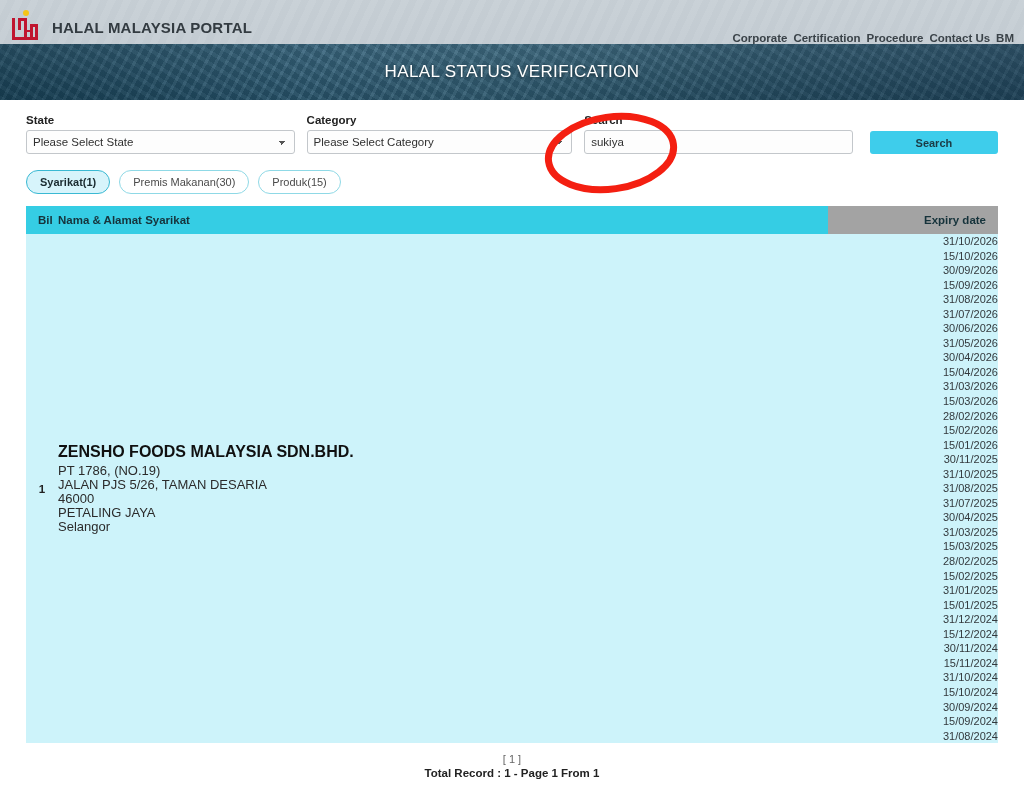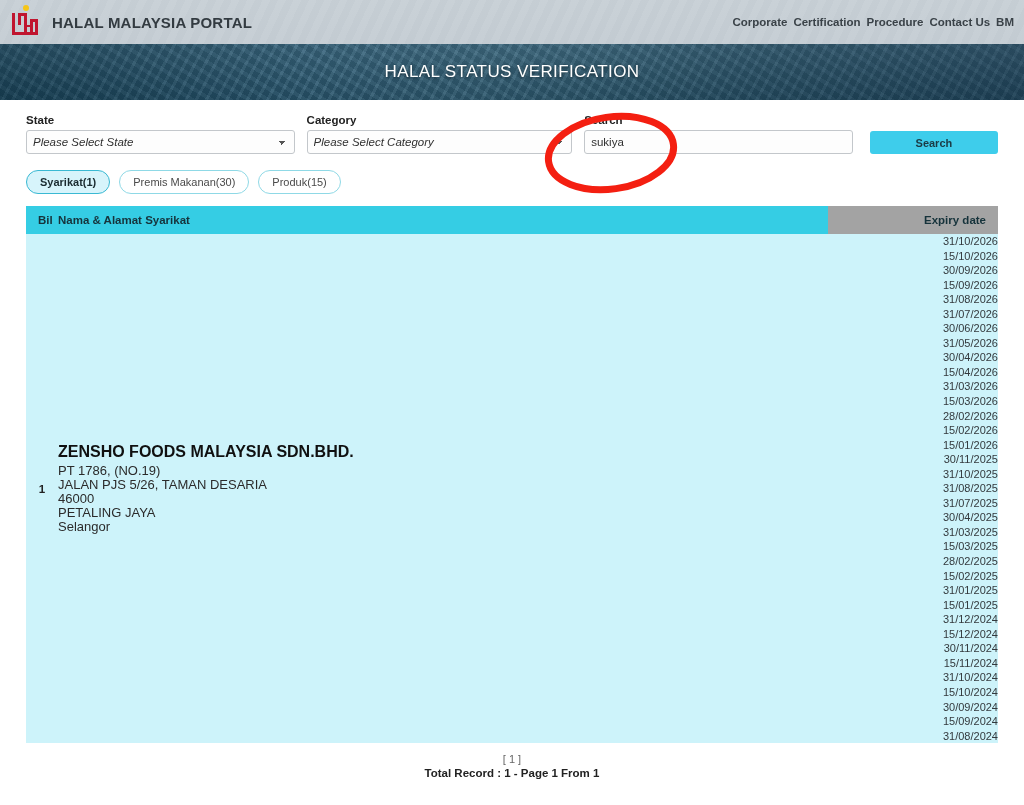--- a/index.html
+++ b/index.html
@@ -15,21 +15,21 @@
   
   .topbar {
     position: relative;
     height: 44px;
     background: #b9c2c8;
     background-image:
       linear-gradient(rgba(200,208,214,0.72), rgba(196,204,211,0.72)),
       repeating-linear-gradient(115deg, #cdd5da 0px, #cdd5da 7px, #bfc8ce 7px, #bfc8ce 14px),
       repeating-linear-gradient(25deg, rgba(255,255,255,0.5) 0px, rgba(255,255,255,0.5) 5px, rgba(170,182,190,0.45) 5px, rgba(170,182,190,0.45) 11px);
     display: flex;
-    align-items: center;
+    align-items: flex-end;
     overflow: hidden;
   }
   .brand {
     display: flex;
     align-items: center;
     margin-left: 10px;
   }
   .logo-mark {
     width: 32px; height: 34px;
     position: relative;
@@ -139,21 +139,20 @@
     -webkit-appearance: none;
     appearance: none;
     background-image:
       linear-gradient(45deg, transparent 50%, #555 50%),
       linear-gradient(135deg, #555 50%, transparent 50%);
     background-position:
       calc(100% - 12px) 10px,
       calc(100% - 8px) 10px;
     background-size: 4px 4px, 4px 4px;
     background-repeat: no-repeat;
-    font-style: italic;
   }
   .btn-search {
     width: 131px;
     height: 23px;
     background: #3ecdeb;
     border: none;
     border-radius: 3px;
     color: #1b3a44;
     font-size: 11px;
     font-weight: bold;

